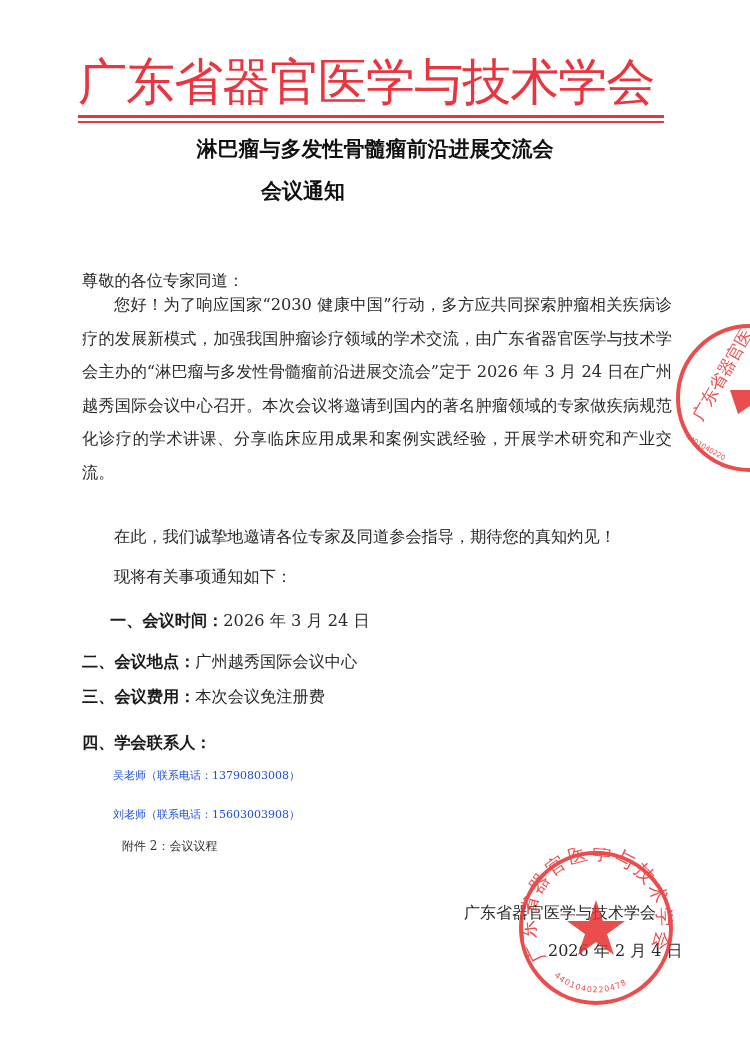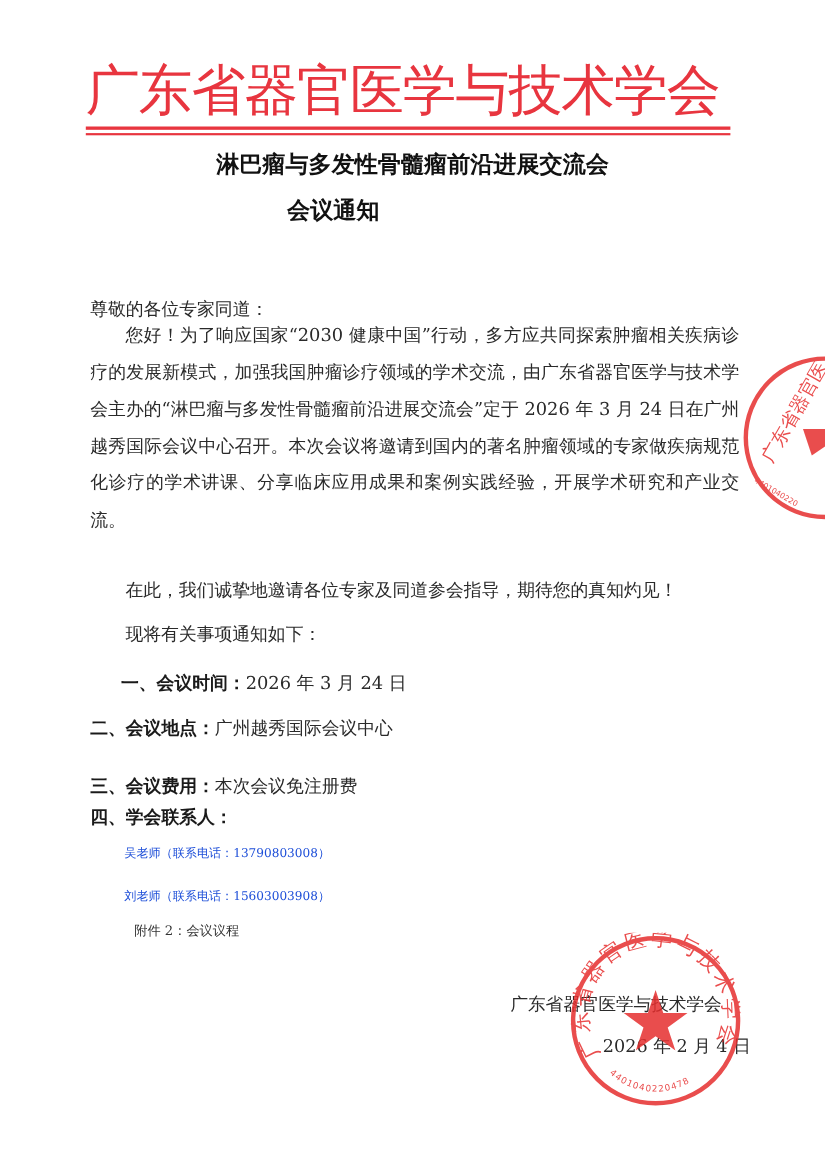--- a/index.html
+++ b/index.html
@@ -15,21 +15,21 @@
             font-size: 21px; font-weight: bold; color: #111; letter-spacing: 0px; }
   .title2 { position: absolute; left: 0; width: 606px; top: 177px; text-align: center;
             font-size: 21px; font-weight: bold; color: #111; }
   .body-text { position: absolute; left: 82px; width: 590px; font-size: 16.2px; line-height: 33.5px; color: #2a2a2a; }
   .salutation { top: 264px; }
   .para1 { top: 288px; text-indent: 32px; text-align: justify; }
   .para2 { top: 520px; text-indent: 32px; }
   .para3 { top: 560px; text-indent: 32px; }
   .item { position: absolute; left: 82px; font-size: 16.2px; color: #2a2a2a; white-space: nowrap; }
   .item .lbl { font-weight: bold; color: #1a1a1a; }
-  .i1 { top: 610px; margin-left: 28px; } .i2 { top: 651px; } .i3 { top: 704px; } .i4 { top: 732px; }
+  .i1 { top: 610px; margin-left: 28px; } .i2 { top: 651px; } .i3 { top: 686px; } .i4 { top: 732px; }
   .contact { position: absolute; left: 113px; font-size: 11px; color: #1d4ed8; white-space: nowrap; }
   .c1 { top: 768px; } .c2 { top: 807px; }
   .attach { position: absolute; left: 122px; top: 838px; font-size: 12px; color: #333; white-space: nowrap; }
   .sign-org { position: absolute; left: 464px; top: 903px; font-size: 16px; color: #2a2a2a; white-space: nowrap; }
   .sign-date { position: absolute; left: 548px; top: 941px; font-size: 16px; color: #2a2a2a; white-space: nowrap; }
   .seal { position: absolute; pointer-events: none; }
   .seal1 { left: 668px; top: 318px; }
   .seal2 { left: 516px; top: 848px; }
 </style>
 </head>

